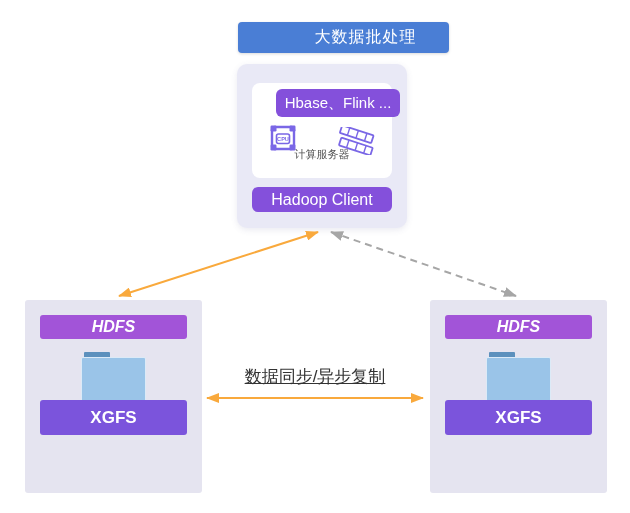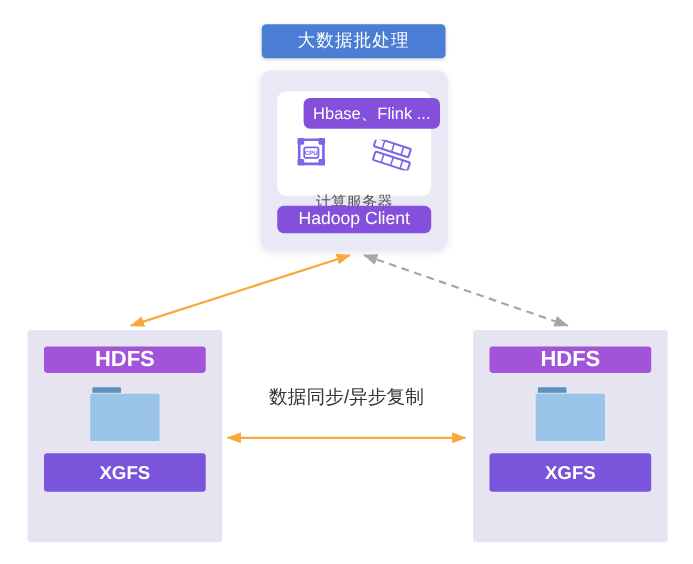--- a/index.html
+++ b/index.html
@@ -2,58 +2,58 @@
 <html style="--header-blue: #4A7ED5; --button-purple: #8450DB; --hdfs-purple: #A254D8; --xgfs-purple: #7B54DC; --arrow-orange: #F9A93C; --arrow-gray: #A6A6A6; --folder-blue: #9AC4E8; --folder-tab-blue: #5C90BD; --icon-purple: #7A67E6;"><head>
 <meta charset="utf-8">
 <style>
   html,body{margin:0;padding:0;background:#fff;font-family:"Liberation Sans",sans-serif;}
   .stage{position:relative;width:630px;height:513px;background:#fff;overflow:hidden;}
 
   
   .header-badge{position:absolute;left:238px;top:22px;width:167px;height:31px;
     background:var(--header-blue,#4A7ED5);border-radius:4px;color:#fff;font-size:16px;
     display:flex;align-items:center;justify-content:center;letter-spacing:1px;
-    box-shadow:0 1px 3px rgba(0,0,0,.15);}
+    box-shadow:0 1px 3px rgba(0,0,0,.15);padding-left:44px;}
 
   
   .outer-card{position:absolute;left:237px;top:64px;width:170px;height:164px;
     background:#E9E9F6;border-radius:10px;box-shadow:0 2px 6px rgba(80,80,140,.12);}
   .white-card{position:absolute;left:15px;top:19px;width:140px;height:95px;
     background:#fff;border-radius:8px;}
   .services-btn{position:absolute;left:24px;top:6px;width:124px;height:28px;
     background:var(--button-purple,#8450DB);border-radius:6px;color:#fff;font-size:15px;
     display:flex;align-items:center;justify-content:center;font-weight:500;}
   .cpu-icon{position:absolute;left:17px;top:41px;width:28px;height:28px;}
   .ram-icon{position:absolute;left:80px;top:44px;width:46px;height:28px;}
-  .compute-caption{position:absolute;left:0;top:92px;width:100%;text-align:center;
-    font-size:14px;color:#555;}
+  .compute-caption{position:absolute;left:0;top:64px;width:100%;text-align:center;
+    font-size:11px;color:#555;}
   .hadoop-btn{position:absolute;left:15px;top:123px;width:140px;height:25px;
     background:var(--button-purple,#8450DB);border-radius:6px;color:#fff;font-size:16px;
     display:flex;align-items:center;justify-content:center;}
 
   
   .dc-box{position:absolute;top:300px;width:177px;height:193px;background:#E5E4F0;
     border-radius:3px;}
   .dc-a{left:25px;} .dc-b{left:430px;}
   .bar{position:absolute;left:15px;width:147px;border-radius:3px;color:#fff;
     display:flex;align-items:center;justify-content:center;font-weight:600;}
-  .hdfs-bar{top:15px;height:24px;background:var(--hdfs-purple,#A254D8);font-size:20px;}
-  .xgfs-bar{top:112px;height:35px;background:var(--xgfs-purple,#7B54DC);font-size:17px;}
+  .hdfs-bar{top:15px;height:24px;background:var(--hdfs-purple,#A254D8);font-size:16px;font-style:italic;}
+  .xgfs-bar{top:100px;height:35px;background:var(--xgfs-purple,#7B54DC);font-size:17px;}
   .folder{position:absolute;left:56px;top:52px;width:65px;height:50px;}
   .folder-tab{position:absolute;left:3px;top:0;width:26px;height:7px;
     background:var(--folder-tab-blue,#5C90BD);border-radius:1px;}
   .folder-body{position:absolute;left:0;top:5px;width:65px;height:45px;
     background:var(--folder-blue,#9AC4E8);border:1px solid rgba(255,255,255,.65);
     border-radius:2px;box-sizing:border-box;}
   .dc-name{position:absolute;left:0;top:159px;width:100%;text-align:center;
     font-size:15px;font-weight:700;color:#111;}
 
   
-  .sync-label{position:absolute;left:215px;top:349px;width:200px;text-align:center;
-    font-size:17px;color:#333;}
+  .sync-label{position:absolute;left:215px;top:365px;width:200px;text-align:center;
+    font-size:17px;color:#333;text-decoration:underline;}
 
   
   .arrows{position:absolute;left:0;top:0;pointer-events:none;}
   .line-orange{stroke:var(--arrow-orange,#F9A93C);stroke-width:2;}
   .line-gray{stroke:var(--arrow-gray,#A6A6A6);stroke-width:2;stroke-dasharray:7 5;}
   .fill-orange{fill:var(--arrow-orange,#F9A93C);}
   .fill-gray{fill:var(--arrow-gray,#A6A6A6);}
   .icon-stroke{stroke:var(--icon-purple,#7A67E6);fill:none;}
   .icon-fill{fill:var(--icon-purple,#7A67E6);}
 </style>

